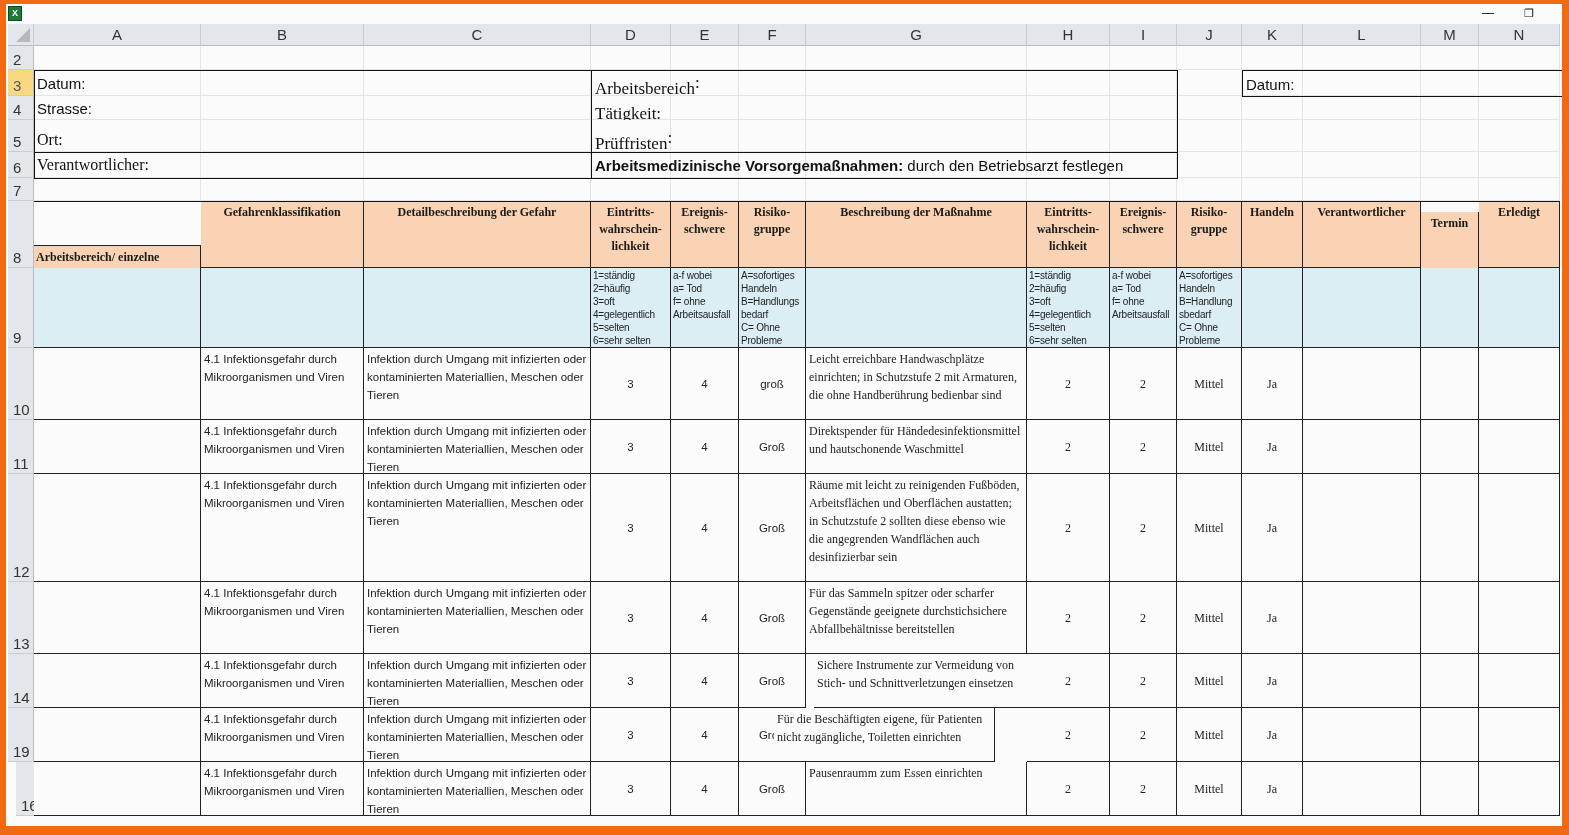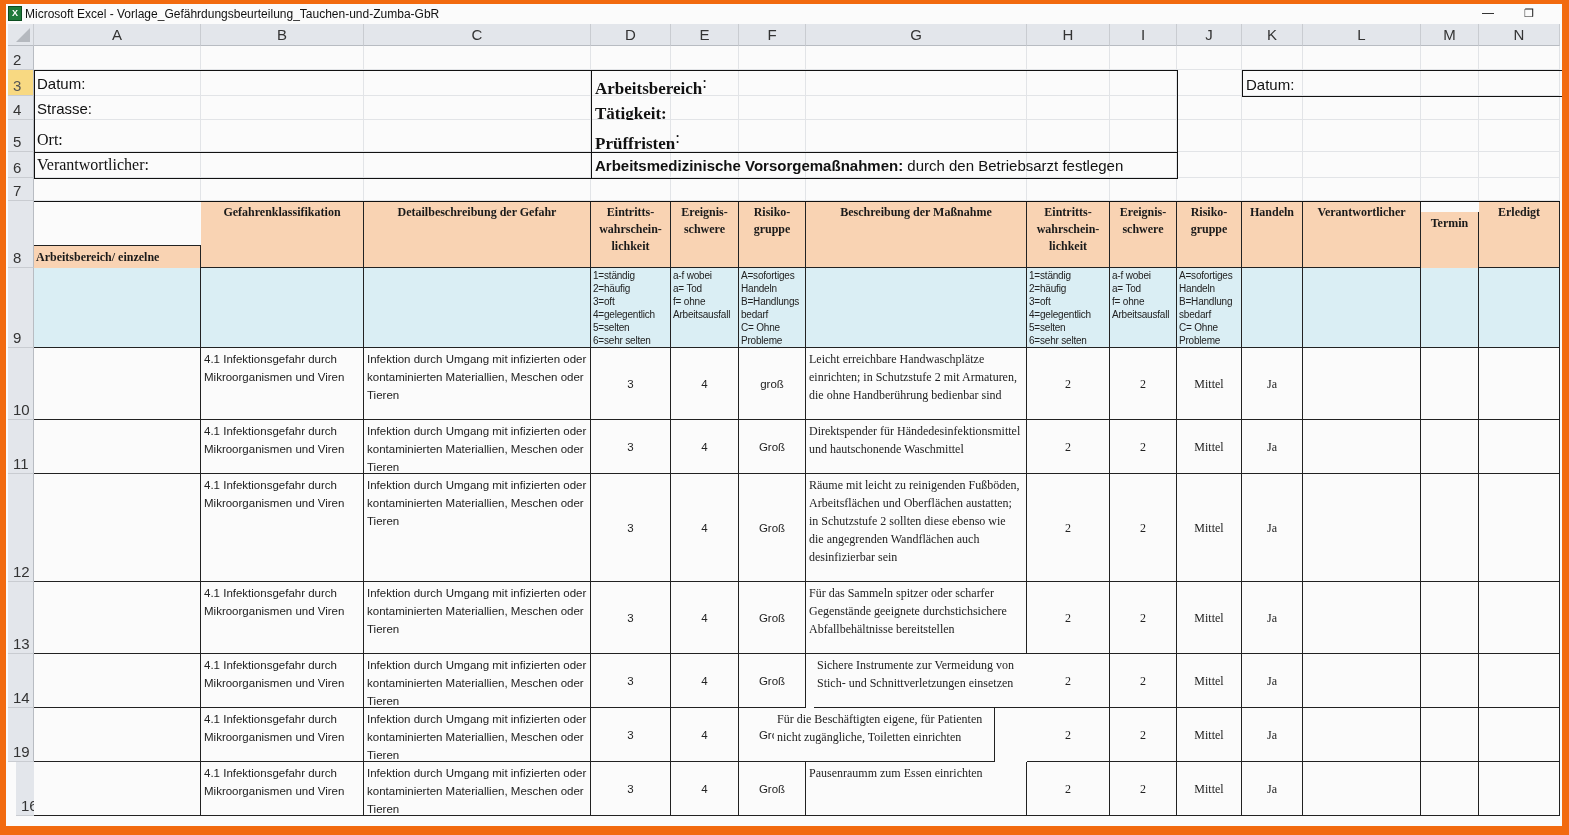--- a/index.html
+++ b/index.html
@@ -14,38 +14,37 @@
   .cell { position:absolute; box-sizing:border-box; overflow:hidden; }
   .colhdr { background:#e3e6eb; border-right:1px solid #c9ccd1; border-bottom:1px solid #b8bcc2; text-align:center; font-size:15px; color:#333; line-height:22px; }
   .corner { background:#e3e6eb; border-right:1px solid #c9ccd1; border-bottom:1px solid #b8bcc2; }
   .corner .tri { position:absolute; right:3px; bottom:3px; width:0; height:0; border-left:14px solid transparent; border-bottom:14px solid #b5b9bf; }
   .rowhdr { background:#e3e6eb; border-right:1px solid #b8bcc2; border-bottom:1px solid #c9ccd1; font-size:15px; color:#333; padding-left:5px; }
   .rowhdr.sel { background:#f8d982; color:#555; }
   .rowhdr span { position:absolute; bottom:1px; left:5px; }
   .gl { border-right:1px solid #e2e4e7; border-bottom:1px solid #e2e4e7; }
   .info { font-family:"Liberation Serif", serif; font-size:16px; color:#111; padding-left:3px; white-space:nowrap; }
   .info-sans { font-family:"Liberation Sans", sans-serif; font-size:15px; }
-  .bold-serif { font-family:"Liberation Serif", serif; font-weight:bold; font-size:17px;margin-top:11px; }
+  .bold-serif { font-family:"Liberation Serif", serif; font-weight:normal; font-size:17px;margin-top:11px; }
   .hdr8 { background:#f9d3b3; font-family:"Liberation Serif", serif; font-weight:bold; font-size:12px; color:#1a1a1a; text-align:center; padding:3px 2px; line-height:17px; border-right:1px solid #222; border-bottom:1px solid #222; }
   .hdr8.left { text-align:left;margin-top:44px; }
   .hdr9 { background:#daeef4; font-family:"Liberation Sans", sans-serif; font-size:10px; color:#222; line-height:13px; padding:1px 2px; border-right:1px solid #222; border-bottom:1px solid #222; white-space:pre; letter-spacing:-0.2px; }
   .dc { background:#fbfbfb; border-right:1px solid #222; border-bottom:1px solid #222; font-size:11.5px; color:#222; line-height:18px; padding:2px 3px; }
   .dc.num { display:flex; align-items:center; justify-content:center; padding:0; }
   .dc.serif { font-family:"Liberation Serif", serif; font-size:12px; }
   .box { position:absolute; box-sizing:border-box; border:1px solid #111; pointer-events:none; }
   .hline { position:absolute; height:1px; background:#111; }
   .bottom-strip { position:absolute; left:0; top:812px; width:1556px; height:10px; background:#fbfbfb; }
 </style>
 </head>
 <body>
 
 <div class="win">
   <div class="titlebar">
     <span class="app-icon">X</span>
-    <span class="title">Microsoft Excel - Vorlage_Gefährdungsbeurteilung_Tauchen-und-Zumba-GbR</span>
     <span class="minimize">—</span>
     <span class="restore">❐</span>
   </div>
   <div class="grid" id="grid">
       <div class="cell corner" style="left: 2px; top: 20px; width: 26px; height: 22px;">
         <div class="tri"></div>
       </div>
       <div class="cell colhdr" style="left: 28px; top: 20px; width: 167px; height: 22px;">A</div>
       <div class="cell colhdr" style="left: 195px; top: 20px; width: 163px; height: 22px;">B</div>
       <div class="cell colhdr" style="left: 358px; top: 20px; width: 227px; height: 22px;">C</div>

